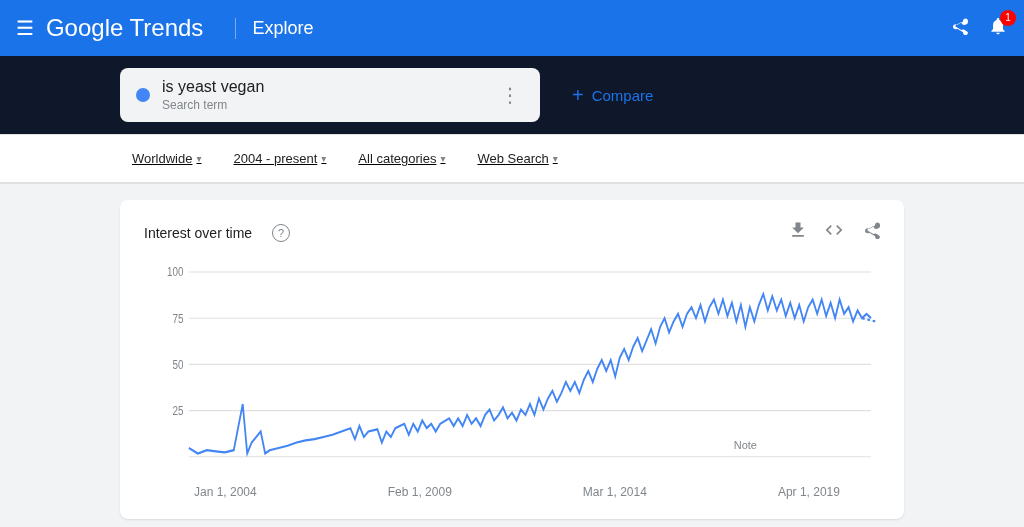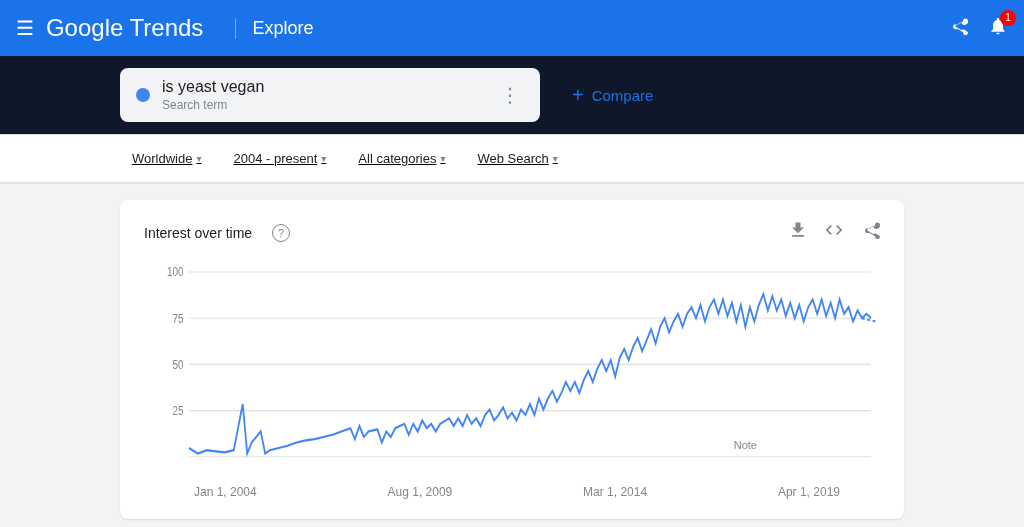--- a/index.html
+++ b/index.html
@@ -389,18 +389,18 @@
 
         <line x1="800" y1="52" x2="815" y2="55" stroke="#4285f4" stroke-width="2" stroke-dasharray="3,3"></line>
       </svg>
 
       
       <div class="note-label">Note</div>
     </div>
 
     <div class="x-axis-labels">
       <span>Jan 1, 2004</span>
-      <span>Aug 1, 2009</span>
+      <span>Feb 1, 2009</span>
       <span>Mar 1, 2014</span>
       <span>Apr 1, 2019</span>
     </div>
   </div>
 </div>
 
 </body></html>

